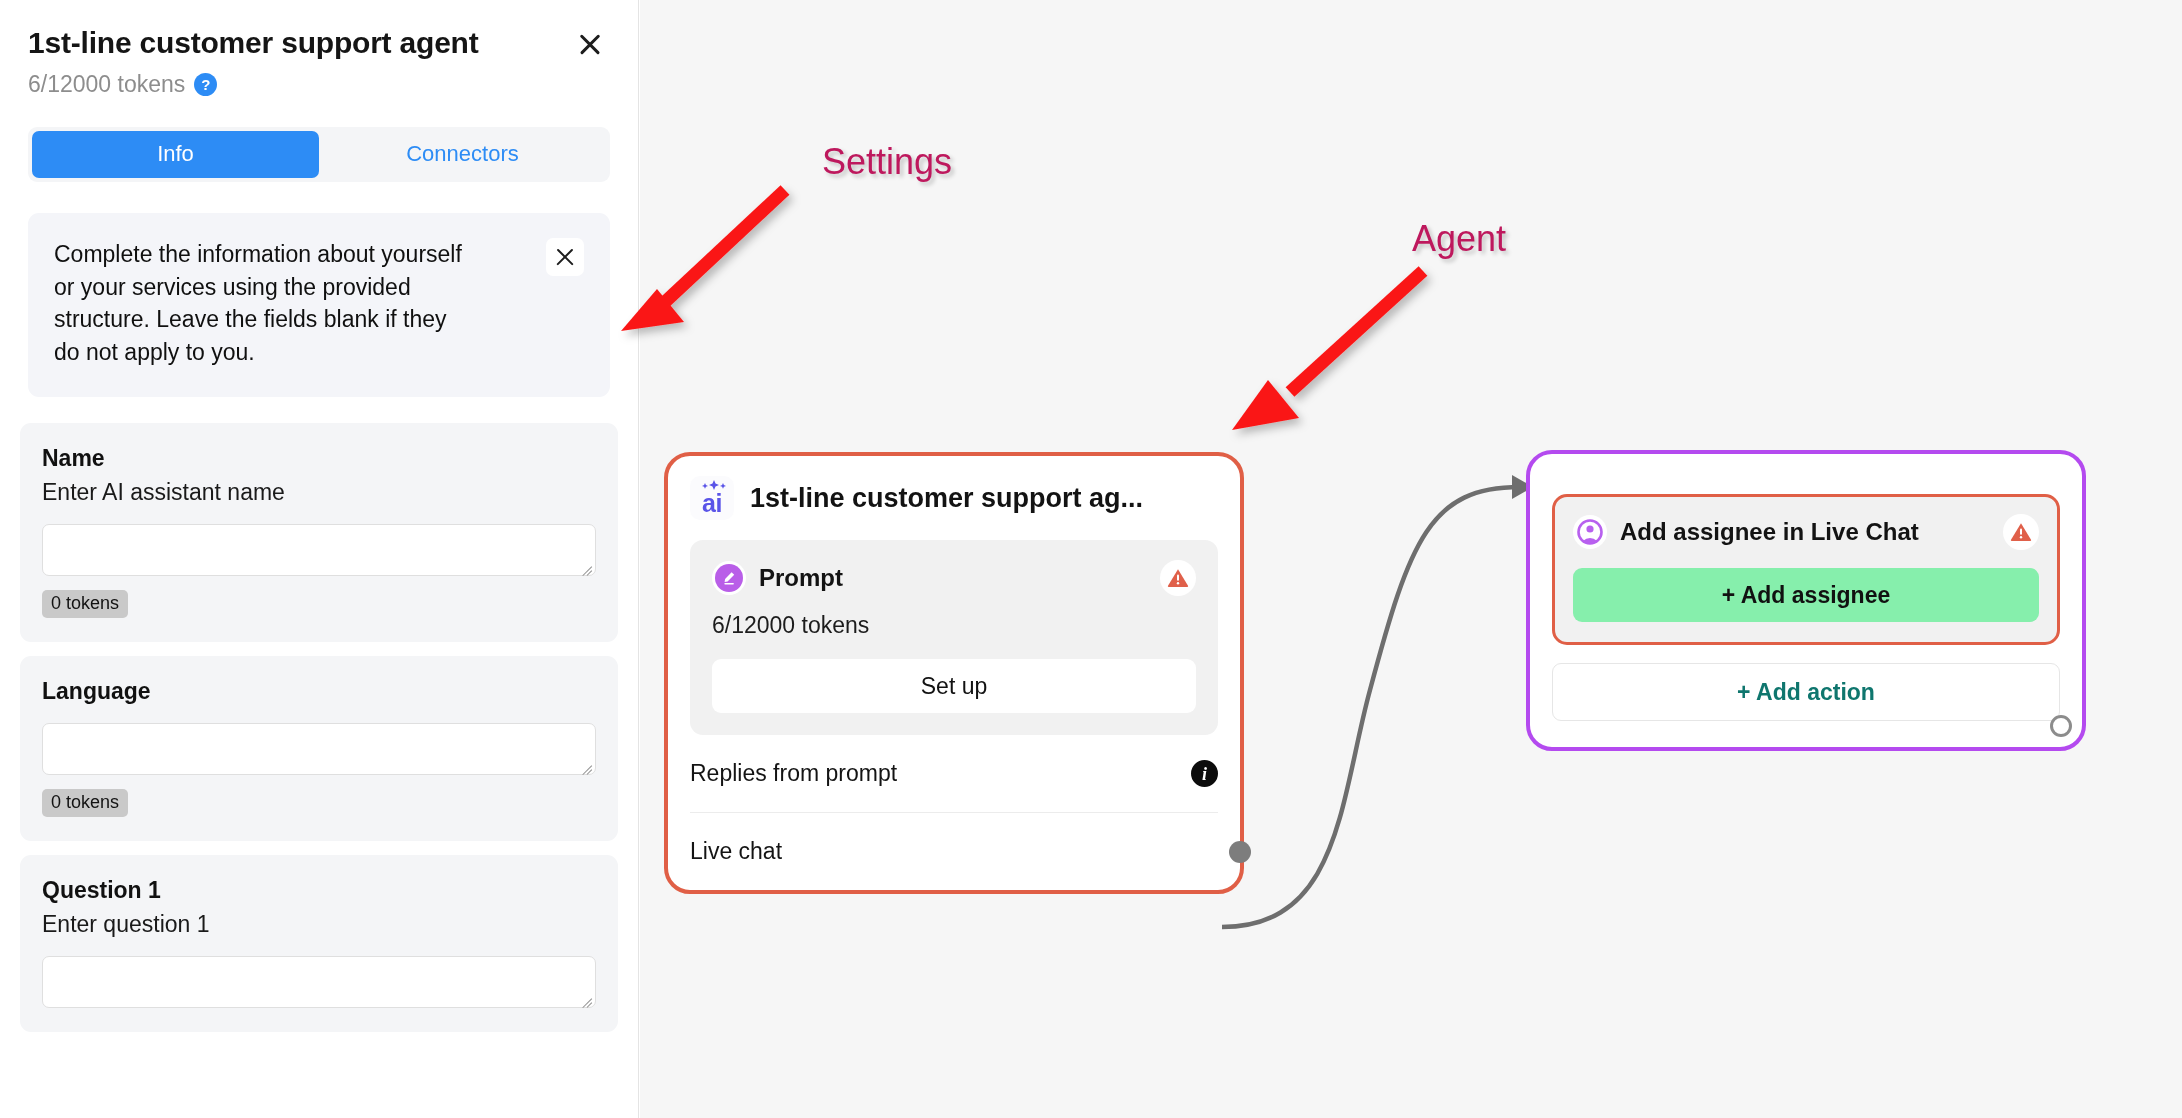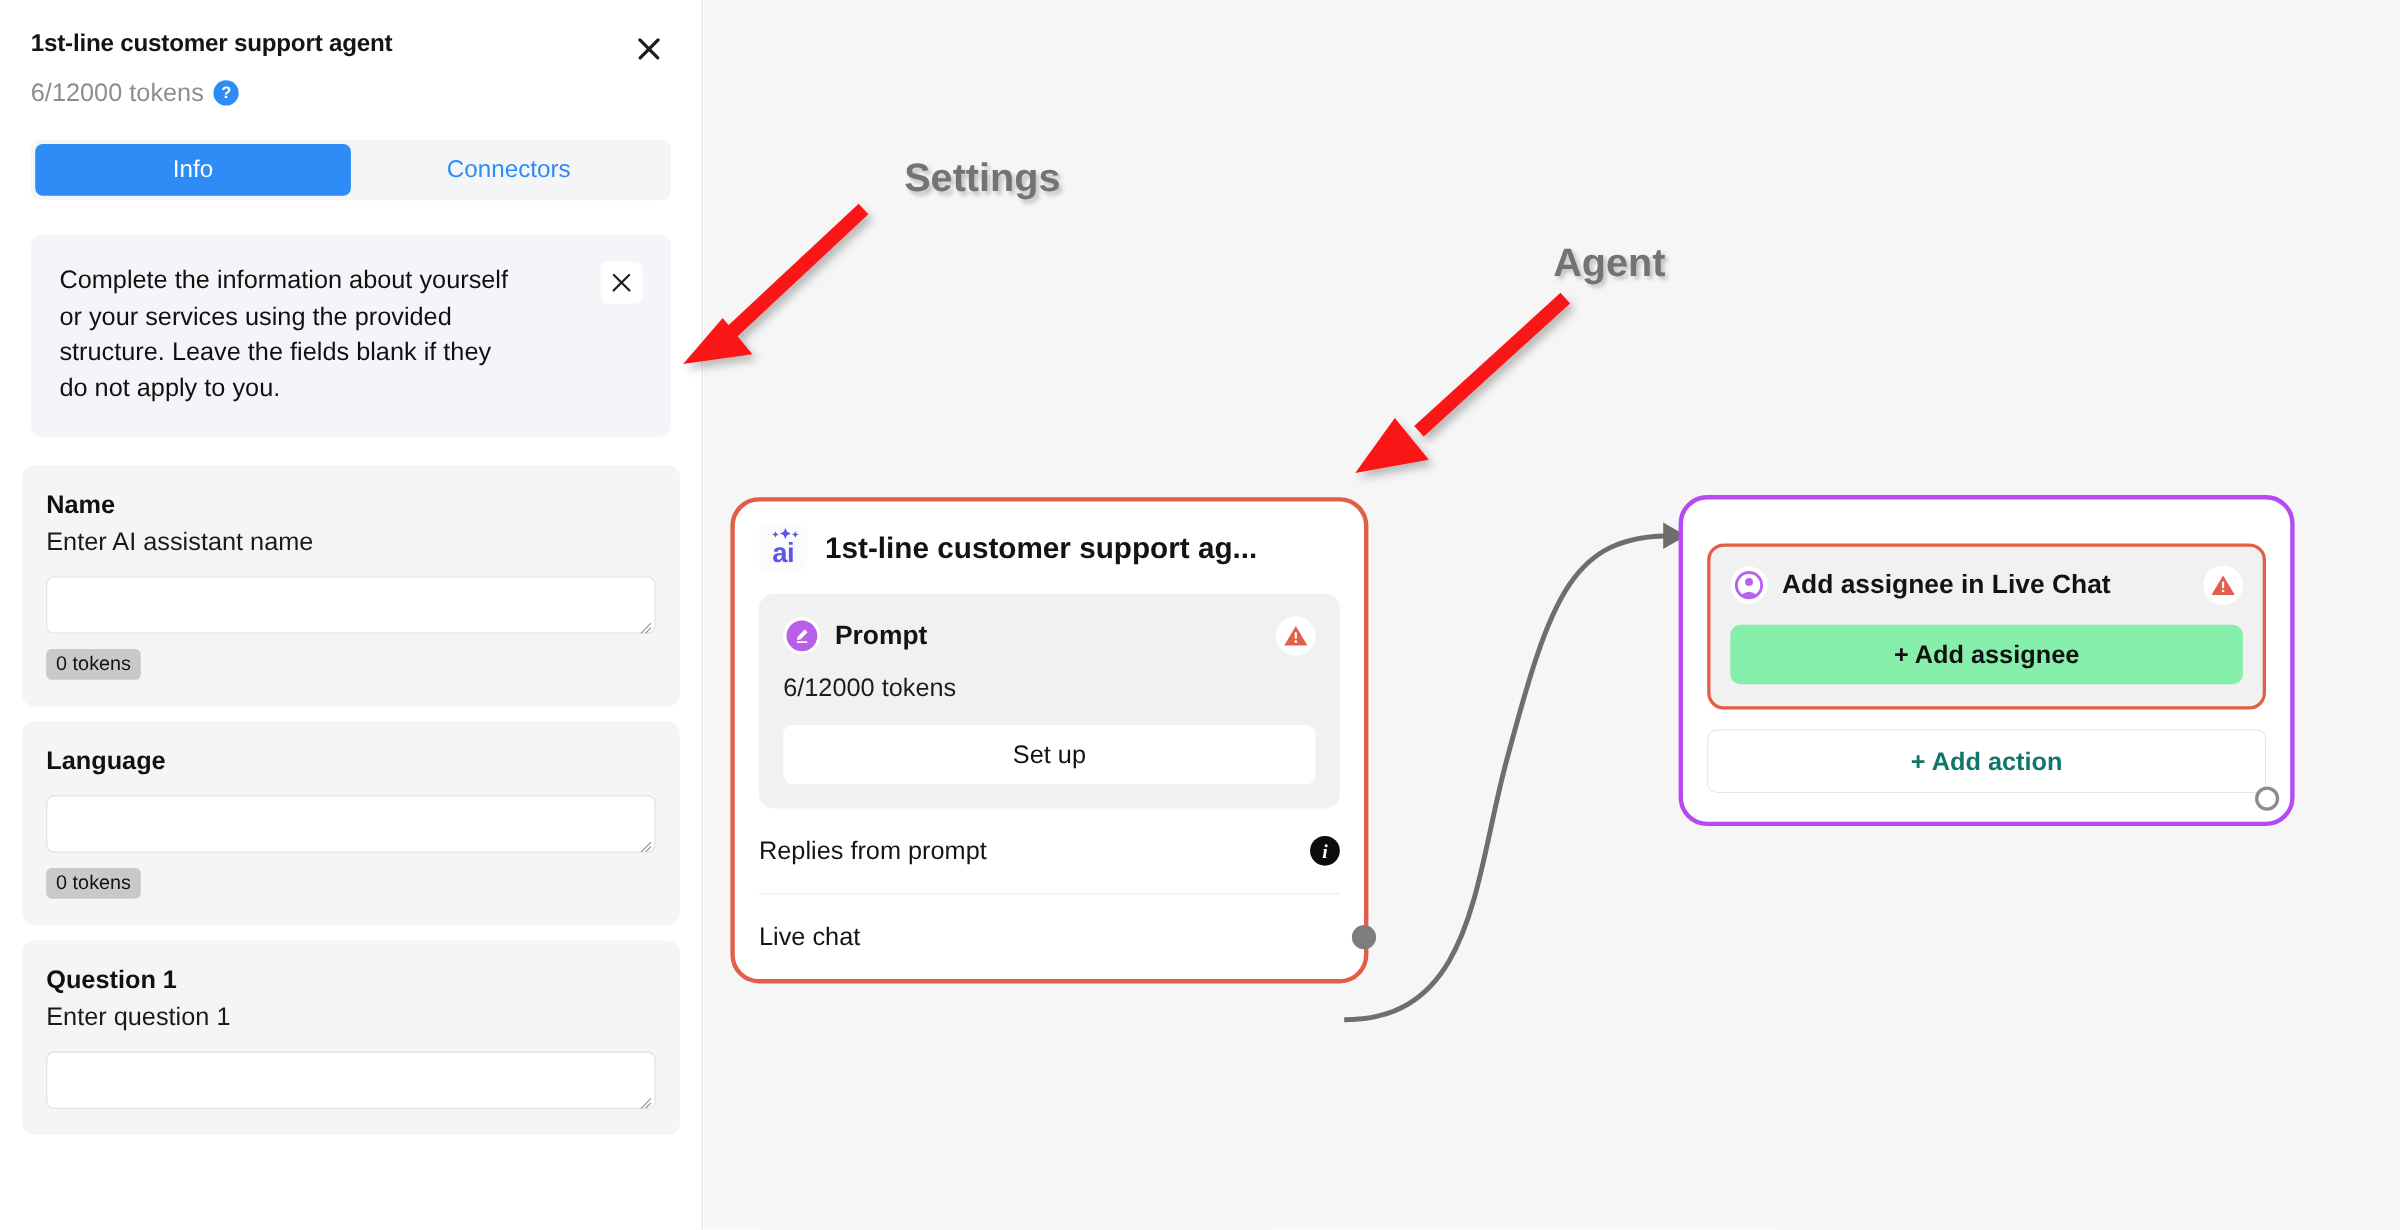--- a/index.html
+++ b/index.html
@@ -33,21 +33,21 @@
   .panel-header {
     position: relative;
     padding: 26px 28px 0 28px;
   }
   .panel-title-row {
     display: flex;
     align-items: flex-start;
     justify-content: space-between;
   }
   .panel-title {
-    font-size: 22px;
+    font-size: 30px;
     font-weight: bold;
     color: #151515;
     letter-spacing: -0.2px;
     line-height: 1.15;
     text-align: center;
   }
   .close-x {
     width: 40px;
     height: 40px;
     position: relative;
@@ -450,22 +450,22 @@
     border-radius: 50%;
     background: #ffffff;
     border: 3px solid #8c8c8c;
     cursor: pointer;
   }
 
   
   .annot-label {
     position: absolute;
     font-size: 36px;
-    font-weight: bold;
-    color: #737373;
+    font-weight: normal;
+    color: #be185d;
     text-shadow: 3px 3px 4px rgba(0,0,0,0.22);
     white-space: nowrap;
   }
   #annot-settings { left: 822px; top: 141px; }
   #annot-agent    { left: 1412px; top: 218px; }
   #annot-layer {
     position: absolute;
     left: 0; top: 0;
     width: 2182px; height: 1118px;
     pointer-events: none;

